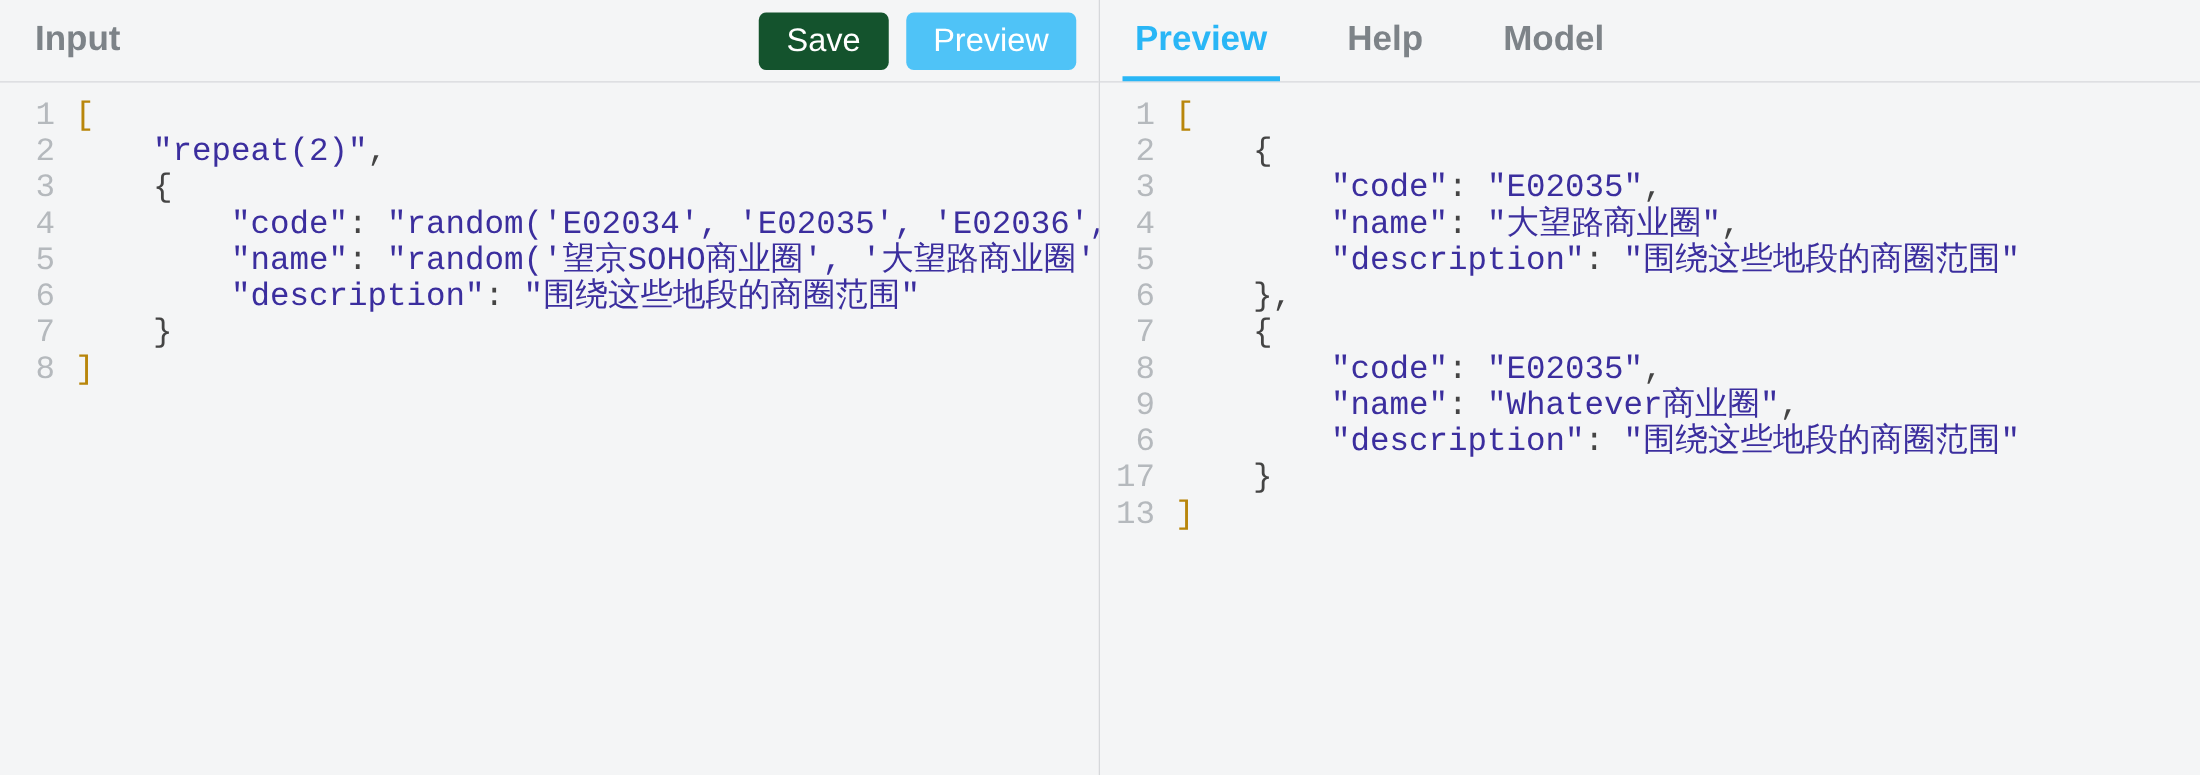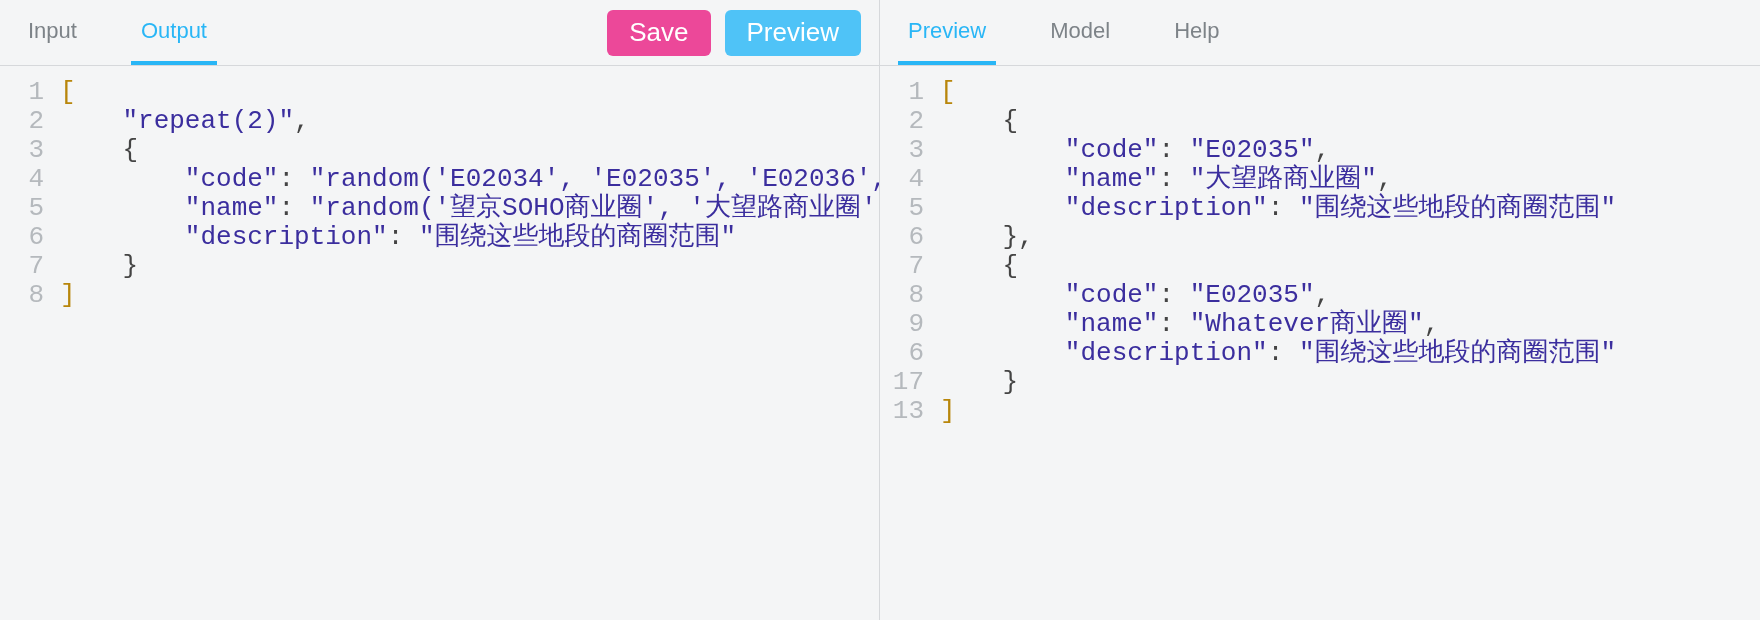--- a/index.html
+++ b/index.html
@@ -32,50 +32,50 @@
     height: 66px;
     border-bottom: 1px solid #d6d8db;
   }
   .tabs {
     display: flex;
     align-items: center;
     gap: 44px;
     height: 100%;
   }
   .tab {
-    font-size: 22px;
+    font-size: 28px;
     color: #7d8388;
     height: 100%;
     display: flex;
     align-items: center;
     border-bottom: 4px solid transparent;
     padding: 0 10px;
     cursor: pointer;
     user-select: none;
-    font-weight: 400;
+    font-weight: 700;
   }
   .tab.active {
     color: #29b6f6;
     border-bottom-color: #29b6f6;
   }
   .spacer { flex: 1; }
   .btn {
     font-size: 26px;
     color: #fff;
     border: none;
     border-radius: 6px;
     padding: 8px 22px;
     margin-left: 14px;
     cursor: pointer;
     height: 46px;
     display: inline-flex;
     align-items: center;
     font-weight: 400;
   }
-  .btn-primary { background: #ec4899; }
+  .btn-primary { background: #14532d; }
   .btn-info { background: #4fc3f7; }
   .editor {
     flex: 1;
     display: flex;
     overflow: hidden;
     font-family: "Courier New", Consolas, monospace;
     font-size: 26px;
     line-height: 29px;
     padding-top: 12px;
   }
@@ -101,21 +101,20 @@
 </style>
 </head>
 <body>
 
 <div class="app">
 
   <div class="pane">
     <div class="tabbar">
       <div class="tabs">
         <div class="tab">Input</div>
-        <div class="tab active">Output</div>
       </div>
       <div class="spacer"></div>
       <button class="btn btn-primary">Save</button>
       <button class="btn btn-info">Preview</button>
     </div>
     <div class="editor">
       <div class="gutter" id="left-gutter">
           <div>1</div>
           <div>2</div>
           <div>3</div>
@@ -126,22 +125,22 @@
           <div>8</div>
         </div>
       <div class="code" id="left-code"><div class="line"><span class="tok-bracket">[</span></div><div class="line"><span>    </span><span class="tok-str">"repeat(2)"</span><span class="tok-punc">,</span></div><div class="line"><span>    </span><span class="tok-brace">{</span></div><div class="line"><span>        </span><span class="tok-str">"code"</span><span class="tok-punc">: </span><span class="tok-str">"random('E02034', 'E02035', 'E02036', '</span></div><div class="line"><span>        </span><span class="tok-str">"name"</span><span class="tok-punc">: </span><span class="tok-str">"random('望京SOHO商业圈', '大望路商业圈',</span></div><div class="line"><span>        </span><span class="tok-str">"description"</span><span class="tok-punc">: </span><span class="tok-str">"围绕这些地段的商圈范围"</span></div><div class="line"><span>    </span><span class="tok-brace">}</span></div><div class="line"><span class="tok-bracket">]</span></div></div>
     </div>
   </div>
 
   <div class="pane">
     <div class="tabbar">
       <div class="tabs">
         <div class="tab active">Preview</div>
+        <div class="tab">Help</div>
         <div class="tab">Model</div>
-        <div class="tab">Help</div>
       </div>
     </div>
     <div class="editor">
       <div class="gutter" id="right-gutter">
           <div>1</div>
           <div>2</div>
           <div>3</div>
           <div>4</div>
           <div>5</div>
           <div>6</div>

